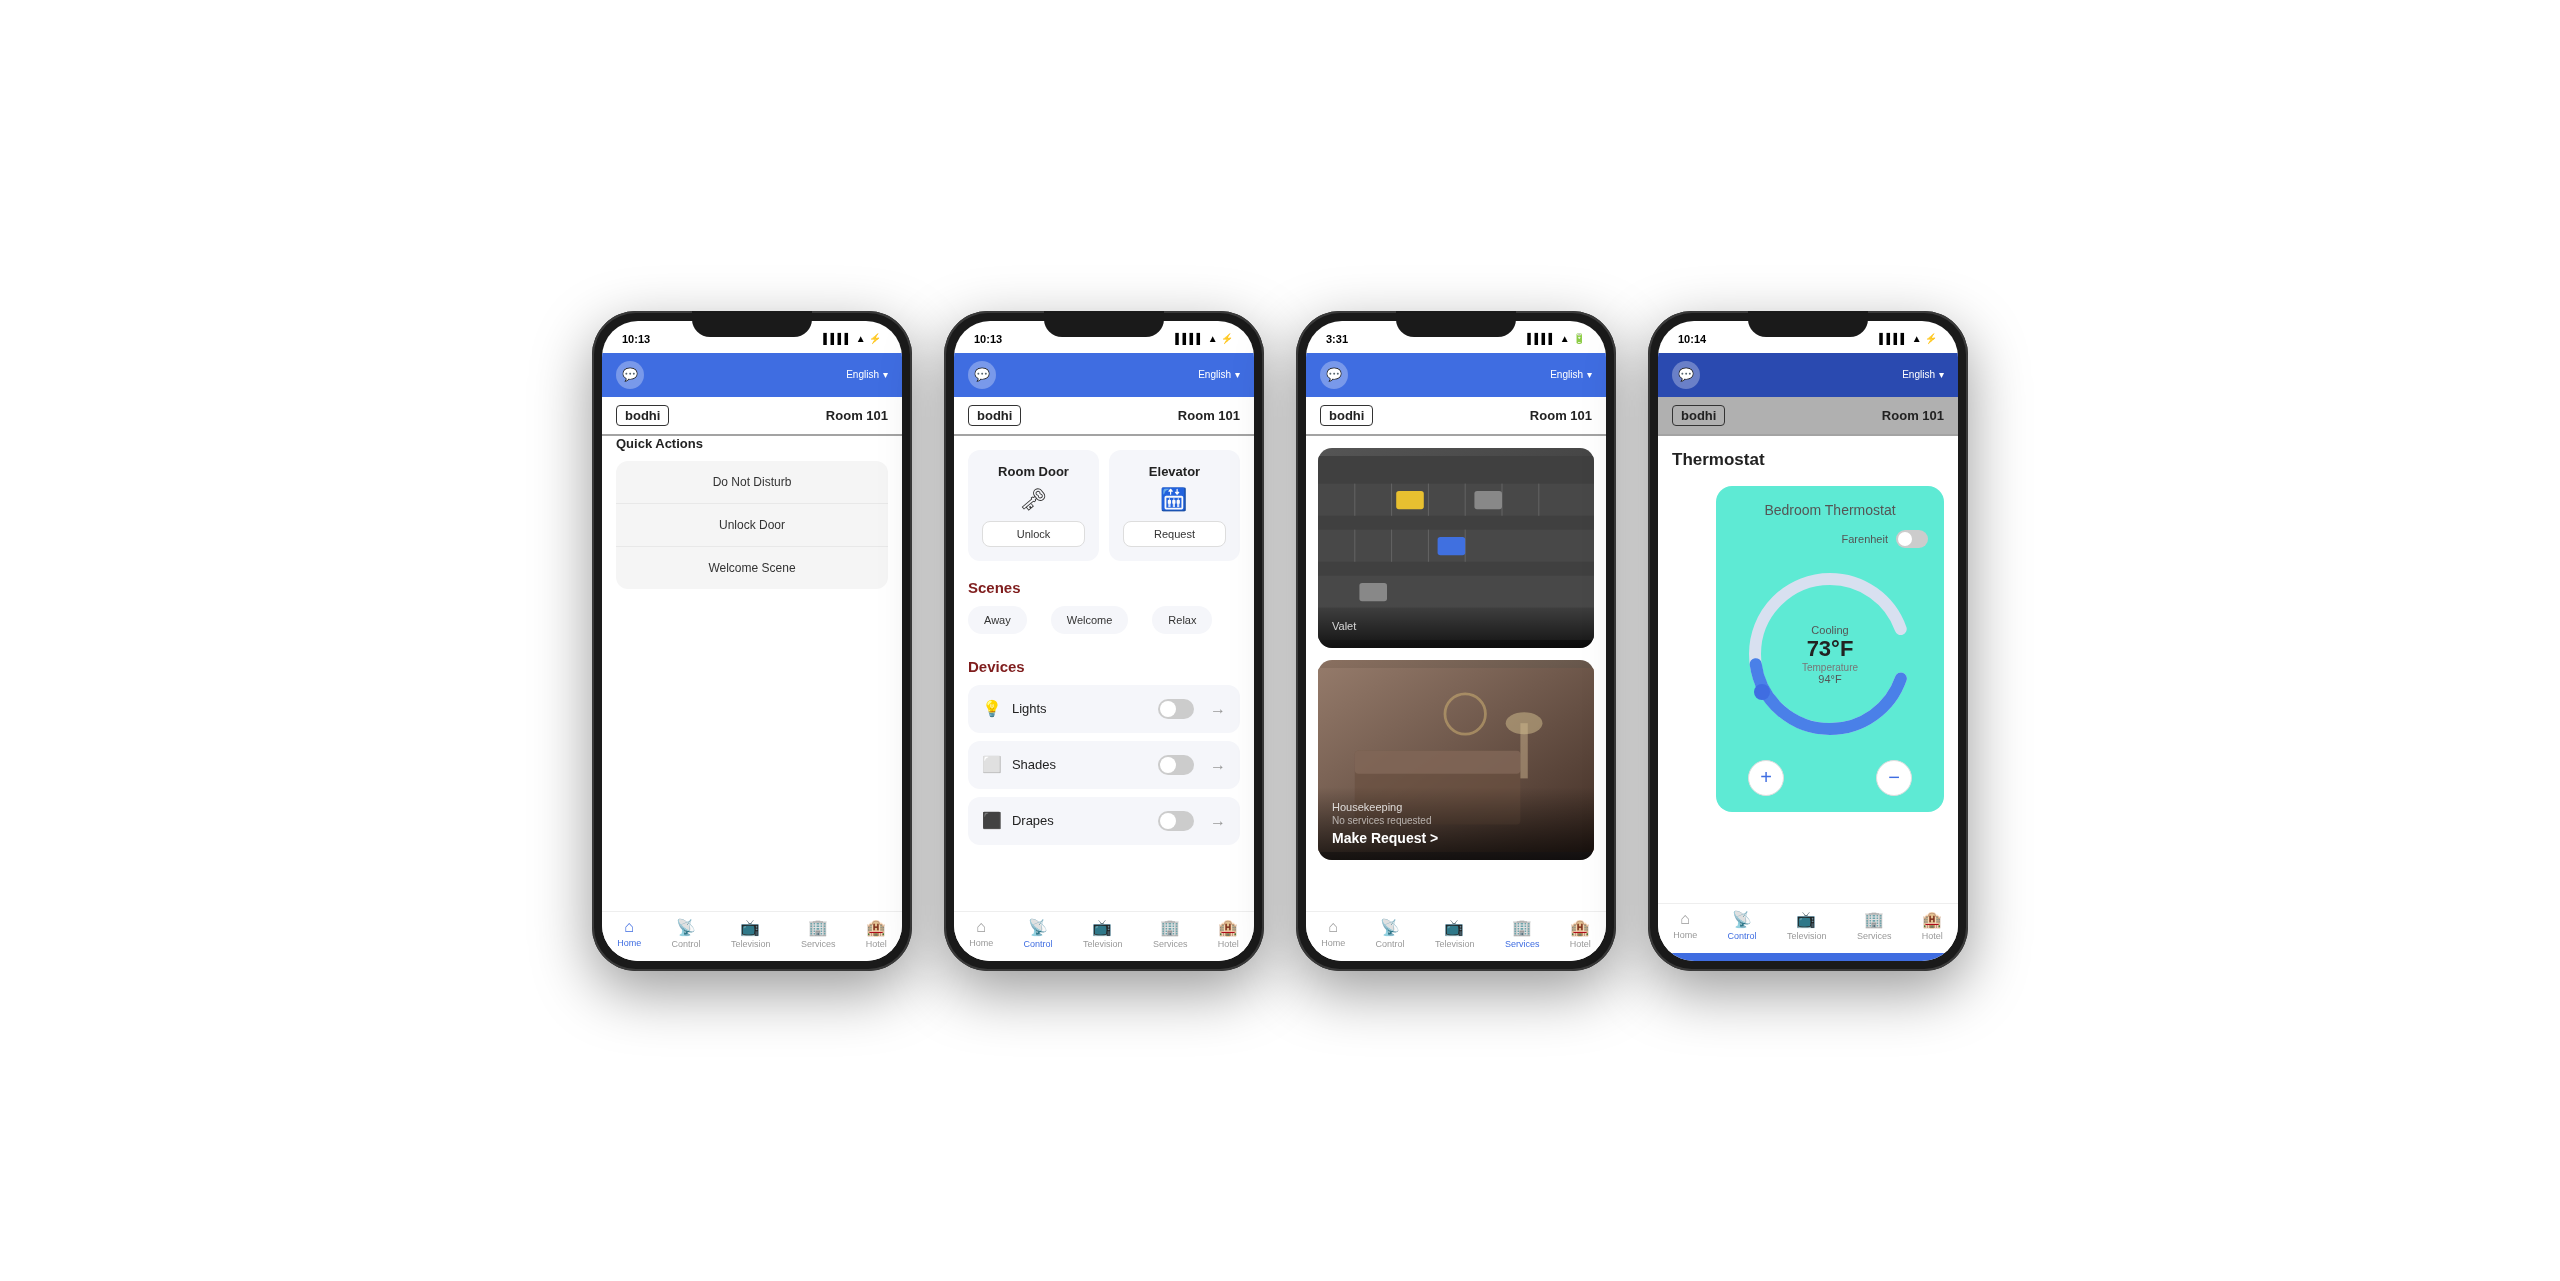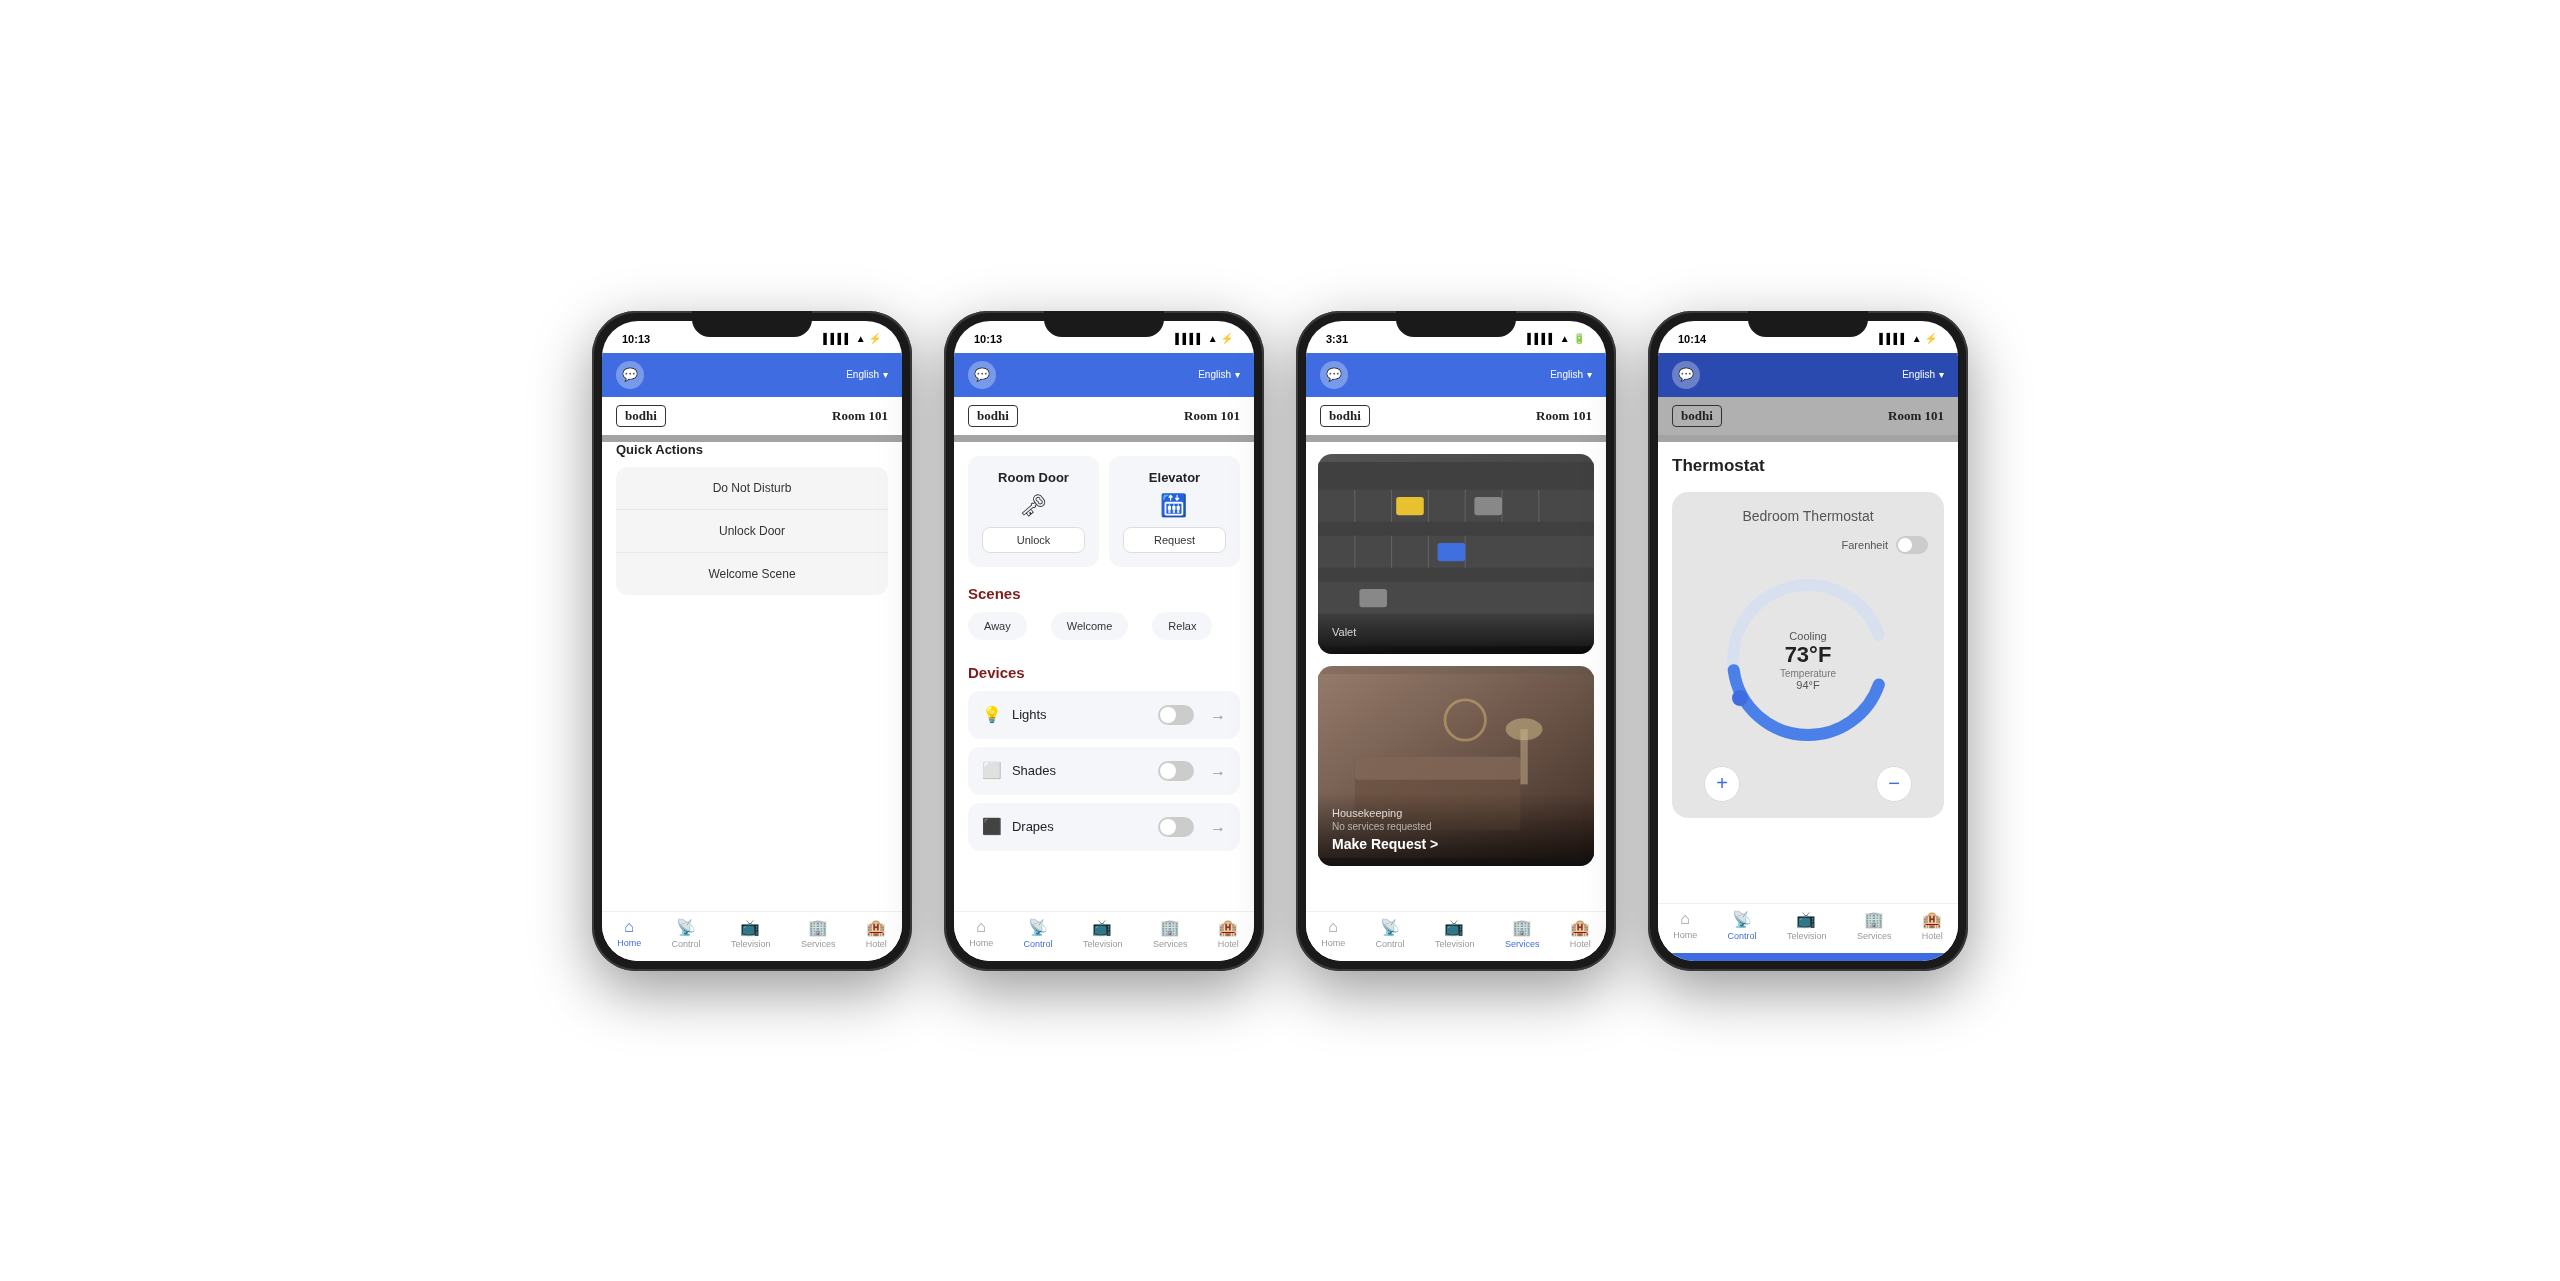--- a/index.html
+++ b/index.html
@@ -95,22 +95,21 @@
     }
     .header-lang span { font-size: 10px; }
     
     .room-bar {
       display: flex;
       align-items: center;
       justify-content: space-between;
       padding: 8px 14px;
       background: #fff;
       flex-shrink: 0;
-      border-bottom: 7px solid #a3a3a3;
-      font-family: Liberation Serif, serif;
+      border-bottom: 2px solid #a3a3a3;
     }
     .bodhi-logo {
       border: 1.5px solid #333;
       border-radius: 4px;
       padding: 2px 8px;
       font-size: 13px;
       font-weight: 600;
       color: #222;
     }
     .room-number {
@@ -268,21 +267,21 @@
       background: linear-gradient(to top, rgba(0,0,0,0.7), transparent);
       color: #fff;
     }
     .service-label { font-size: 11px; color: rgba(255,255,255,0.8); margin-bottom: 2px; }
     .service-sub { font-size: 10px; color: rgba(255,255,255,0.6); margin-bottom: 4px; }
     .service-action { font-size: 14px; font-weight: 700; color: #fff; }
 
     
     .thermo-content { padding: 14px; }
     .thermo-title { font-size: 17px; font-weight: 700; color: #222; margin-bottom: 16px; }
-    .thermo-card { background: #e5e5e5; border-radius: 16px; padding: 16px; }
+    .thermo-card { background: #5eead4; border-radius: 16px; padding: 16px; margin-left: 44px; }
     .thermo-name { font-size: 14px; color: #555; text-align: center; margin-bottom: 12px; }
     .thermo-fahrenheit {
       display: flex;
       justify-content: flex-end;
       align-items: center;
       gap: 8px;
       margin-bottom: 16px;
     }
     .thermo-fahrenheit-label { font-size: 11px; color: #555; }
     .toggle-small {

